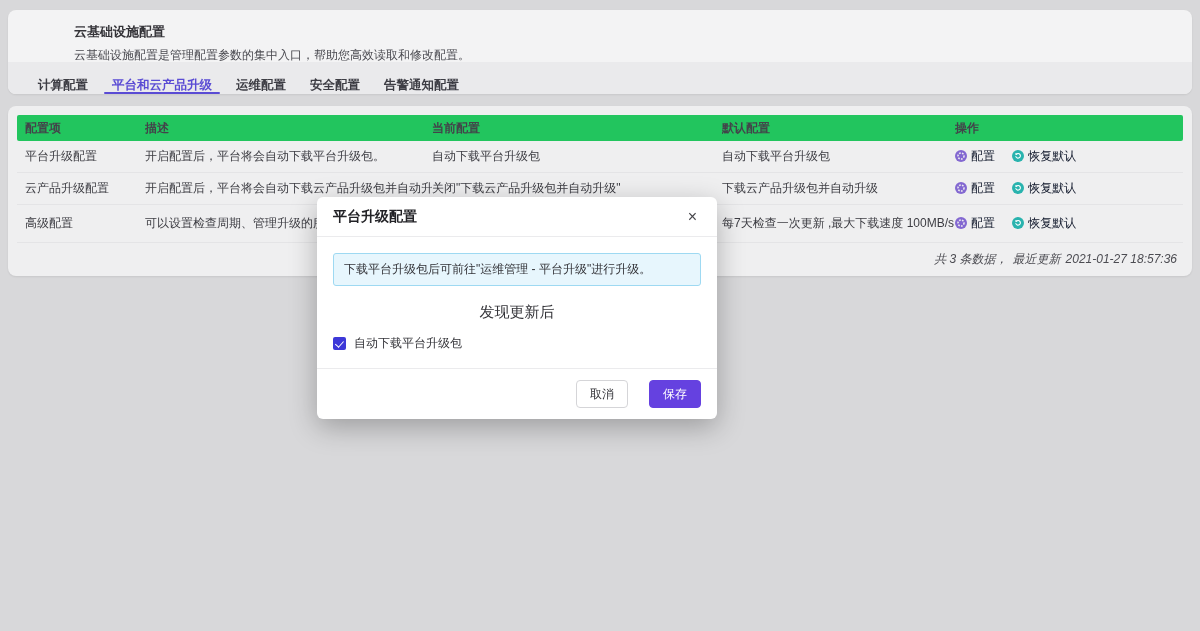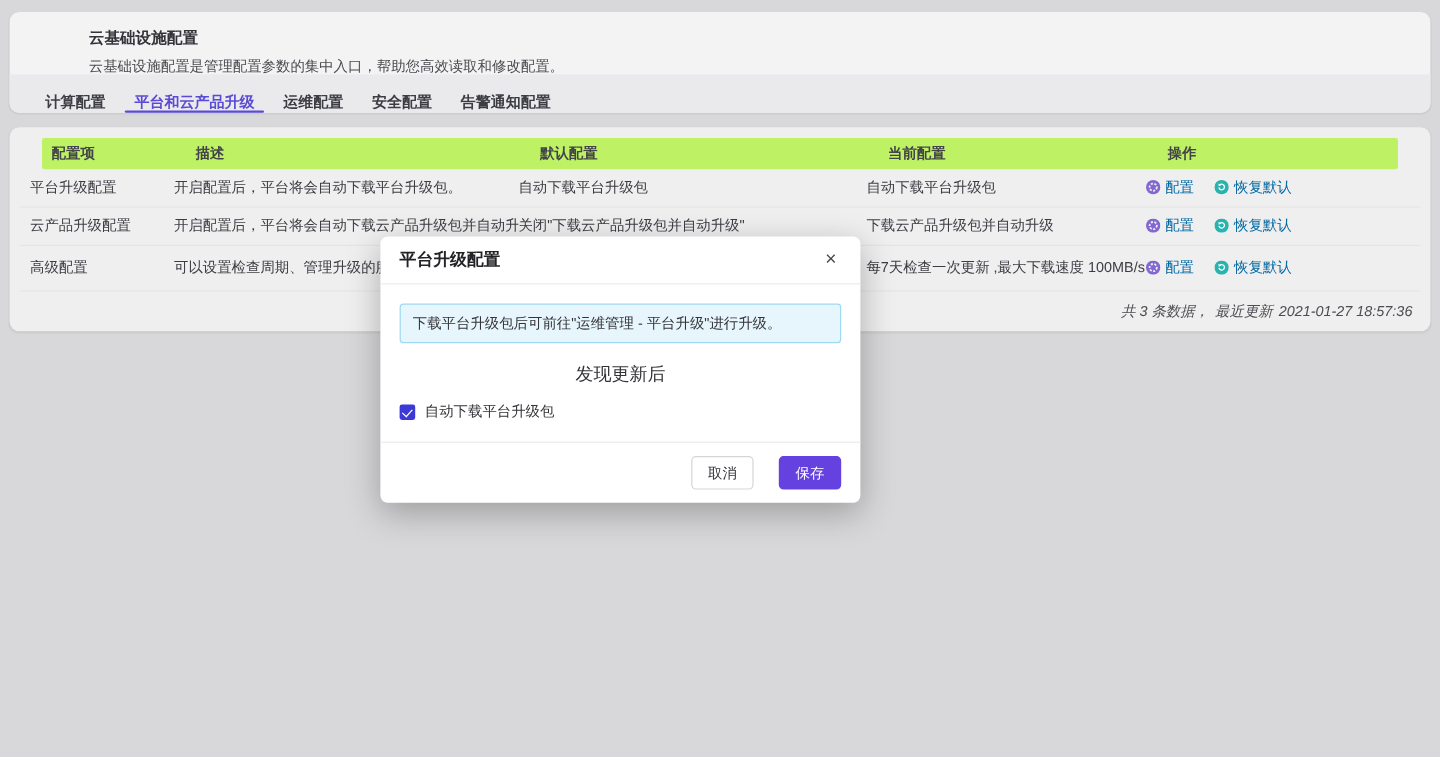--- a/index.html
+++ b/index.html
@@ -32,30 +32,30 @@
     background:#5a4bd4; border-radius:1px;
   }
 
   
   .table-card { left:8px; top:106px; width:1184px; height:170px; background:#efeff0; }
   .grid-head, .grid-row {
     display:grid; grid-template-columns:120px 287px 290px 233px 1fr;
     align-items:center; padding:0 8px;
   }
   .grid-head {
-    margin:9px 27px 0; height:26px; background:#bef264; border-radius:2px;
+    margin:9px 9px 0; height:26px; background:#22c55e; border-radius:2px;
     font-size:12px; font-weight:bold; color:#43434a;
   }
   .grid-row {
     margin:0 9px; height:32px; border-bottom:1px solid #e4e4e6;
     font-size:12px; color:#3c3c42;
   }
   .grid-row.tall { height:38px; }
   .cell { overflow:hidden; white-space:nowrap; text-overflow:clip; padding-right:10px; }
-  .action { display:inline-flex; align-items:center; gap:4px; margin-right:14px; cursor:pointer; color:#0369a1; }
+  .action { display:inline-flex; align-items:center; gap:4px; margin-right:14px; cursor:pointer; color:#0f172a; }
   .action svg { display:block; }
   .table-foot {
     height:32px; margin:0 9px; display:flex; align-items:center; justify-content:flex-end;
     gap:5px; padding-right:6px; font-size:12px; color:#4c4c52;font-style:italic;
   }
 
   
   .modal {
     position:absolute; left:317px; top:197px; width:400px;
     background:#ffffff; border-radius:6px;
@@ -118,22 +118,22 @@
       <div class="tab">
         <span>告警通知配置</span>
       </div>
     </nav>
   </section>
 
   <section class="card table-card">
     <div class="grid-head">
       <div class="cell">配置项</div>
       <div class="cell">描述</div>
+      <div class="cell">当前配置</div>
       <div class="cell">默认配置</div>
-      <div class="cell">当前配置</div>
       <div class="cell">操作</div>
     </div>
 
     <div class="grid-row">
       <div class="cell">平台升级配置</div>
       <div class="cell">开启配置后，平台将会自动下载平台升级包。</div>
       <div class="cell">自动下载平台升级包</div>
       <div class="cell">自动下载平台升级包</div>
       <div class="cell">
         <span class="action">

